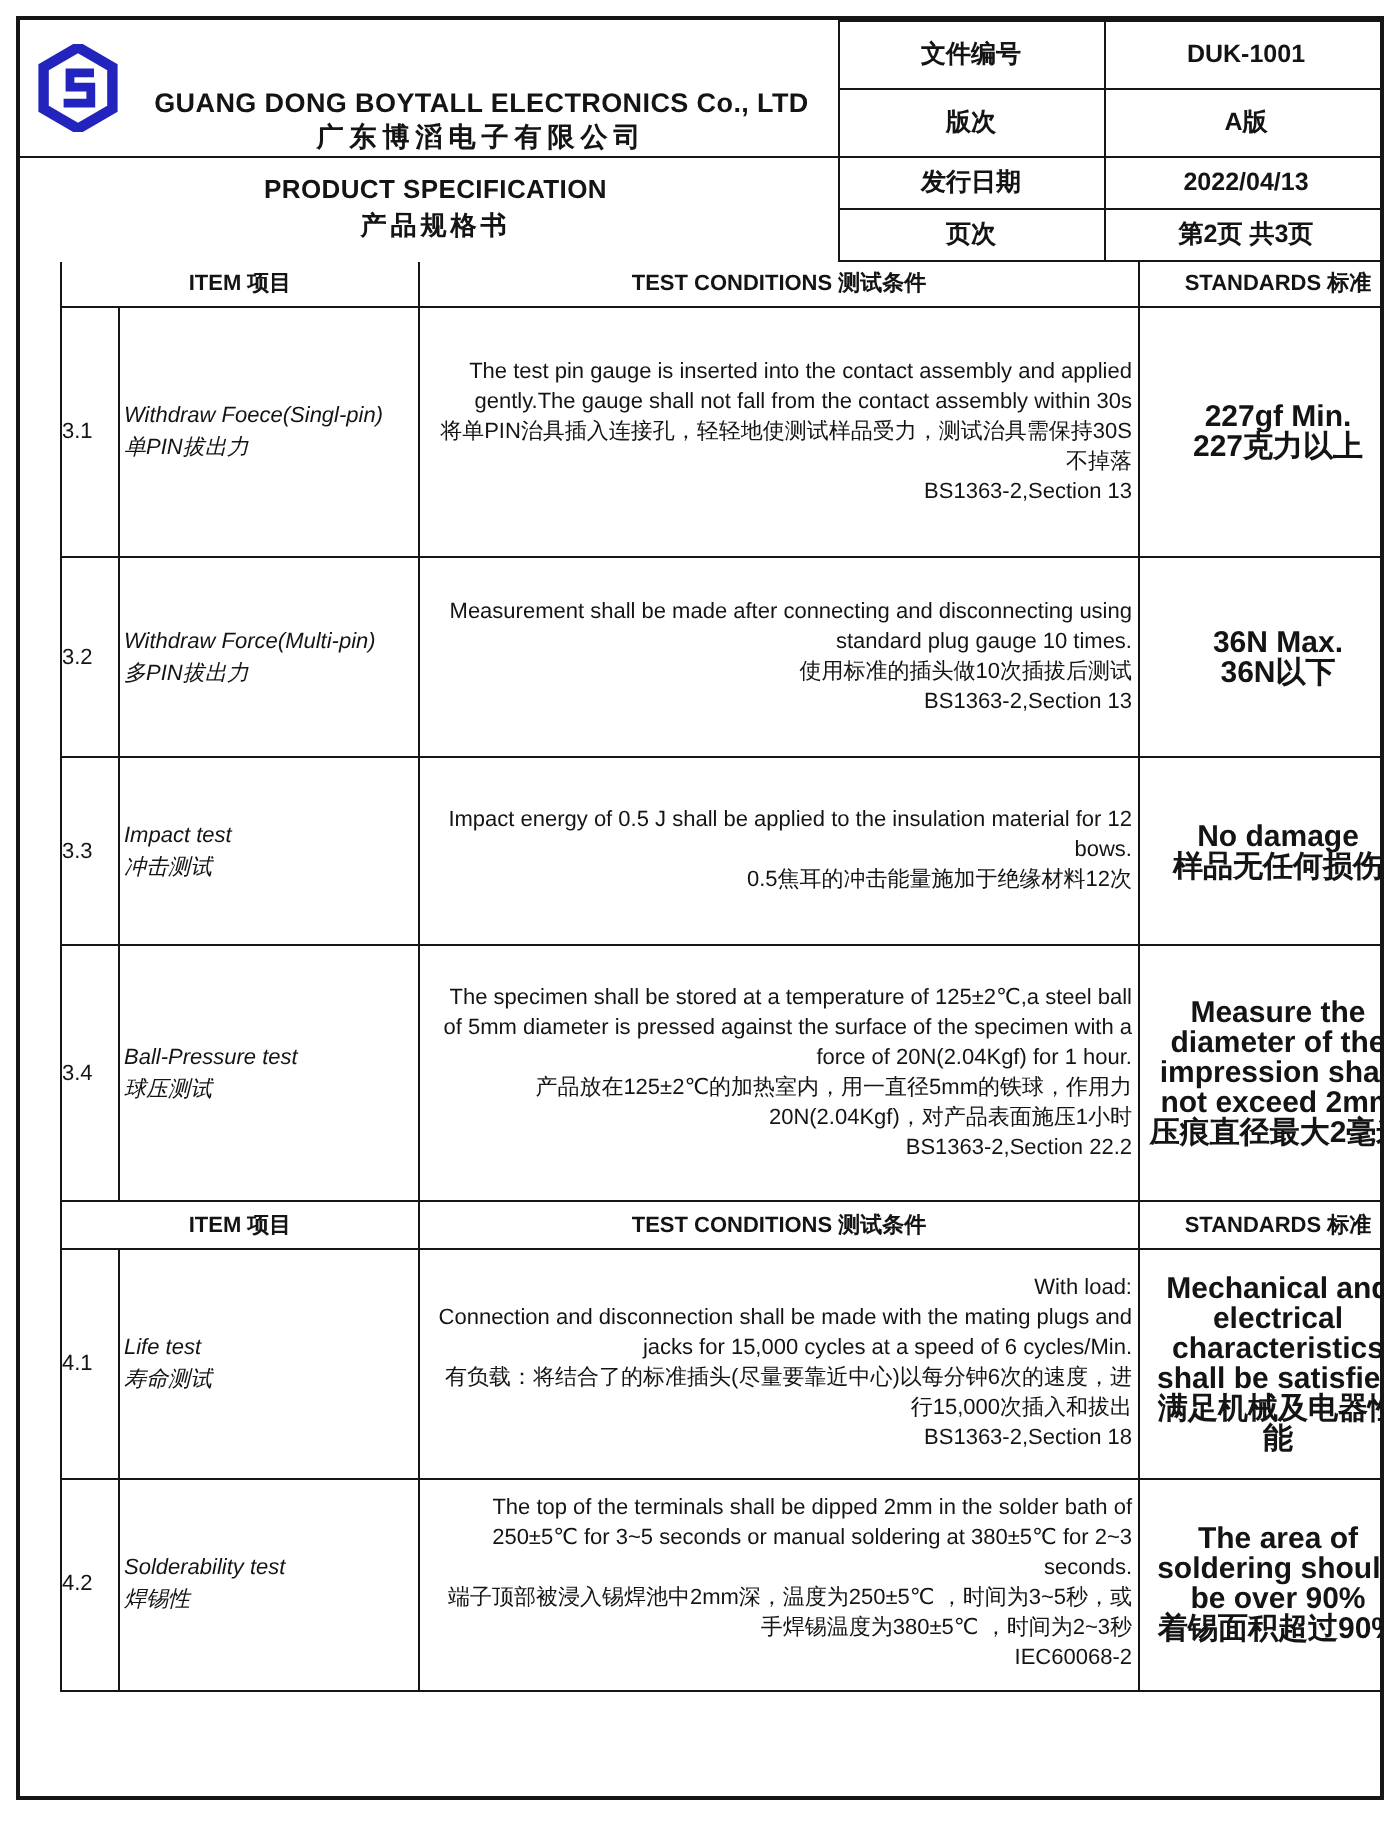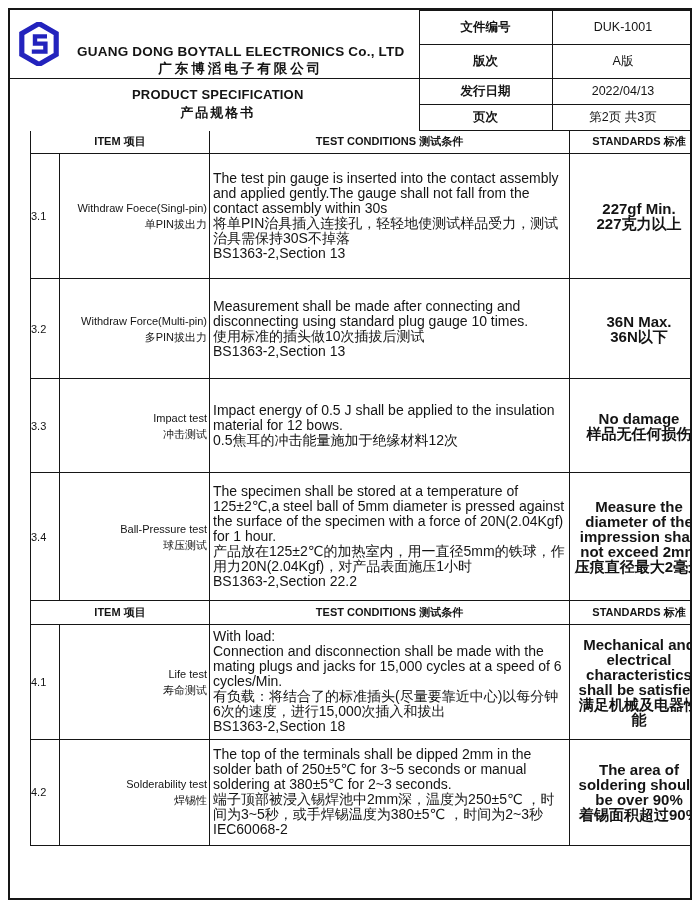--- a/index.html
+++ b/index.html
@@ -39,21 +39,21 @@
     display: flex; align-items: center; justify-content: flex-start;
     gap: 7px; padding-left: 6px;
   }
   .co-names { flex: 1; text-align: center; margin-top: 32px; }
   .co-en { font-weight: bold; font-size: 13.5px; line-height: 17px; letter-spacing: 0.2px; }
   .co-cn { font-weight: bold; font-size: 13.5px; line-height: 18px; letter-spacing: 3px; }
   .logo { width: 40px; height: 44px; color: var(--logo-blue, #2323bd); flex: 0 0 auto; }
   .title-en { font-weight: bold; font-size: 13px; line-height: 18px; letter-spacing: 0.2px; }
   .title-cn { font-weight: bold; font-size: 13px; line-height: 18px; letter-spacing: 2px; text-align: center; }
   .fld-label { font-weight: bold; font-size: 12.5px; }
-  .fld-value { font-weight: normal; font-size: 12.5px; }
+  .fld-value { font-weight: bold; font-size: 12.5px; }
 
   
   .section-title {
     height: 30px;
     display: flex; align-items: center;
     padding-left: 4px;
     font-weight: bold; font-size: 11.5px;
     border-bottom: 2px solid #161616;
     letter-spacing: 0.1px;
   }
@@ -70,22 +70,22 @@
     vertical-align: middle;
     overflow: hidden;
   }
   .spec-table th {
     border-top: none;
     height: 23px;
     font-size: 11px; font-weight: bold;
     text-align: center;
   }
   .c-no   { font-size: 11px; padding: 0; }
-  .c-item { text-align: right; font-size: 11px; padding: 4px 2px; }
-  .c-cond { font-size: 14px; padding: 2px 3px; text-align: left; }
+  .c-item { text-align: left; font-size: 11px; padding: 4px 2px; font-style: italic; }
+  .c-cond { font-size: 11px; padding: 2px 3px; text-align: right; }
   .c-std  { font-size: 15px; padding: 2px 3px; text-align: center; font-weight: bold; }
   .line { line-height: 15px; }
   .c-item .line { line-height: 16px; }
 </style>
 </head>
 <body>
 
 <div class="page">
 
   <table class="hdr-table">

